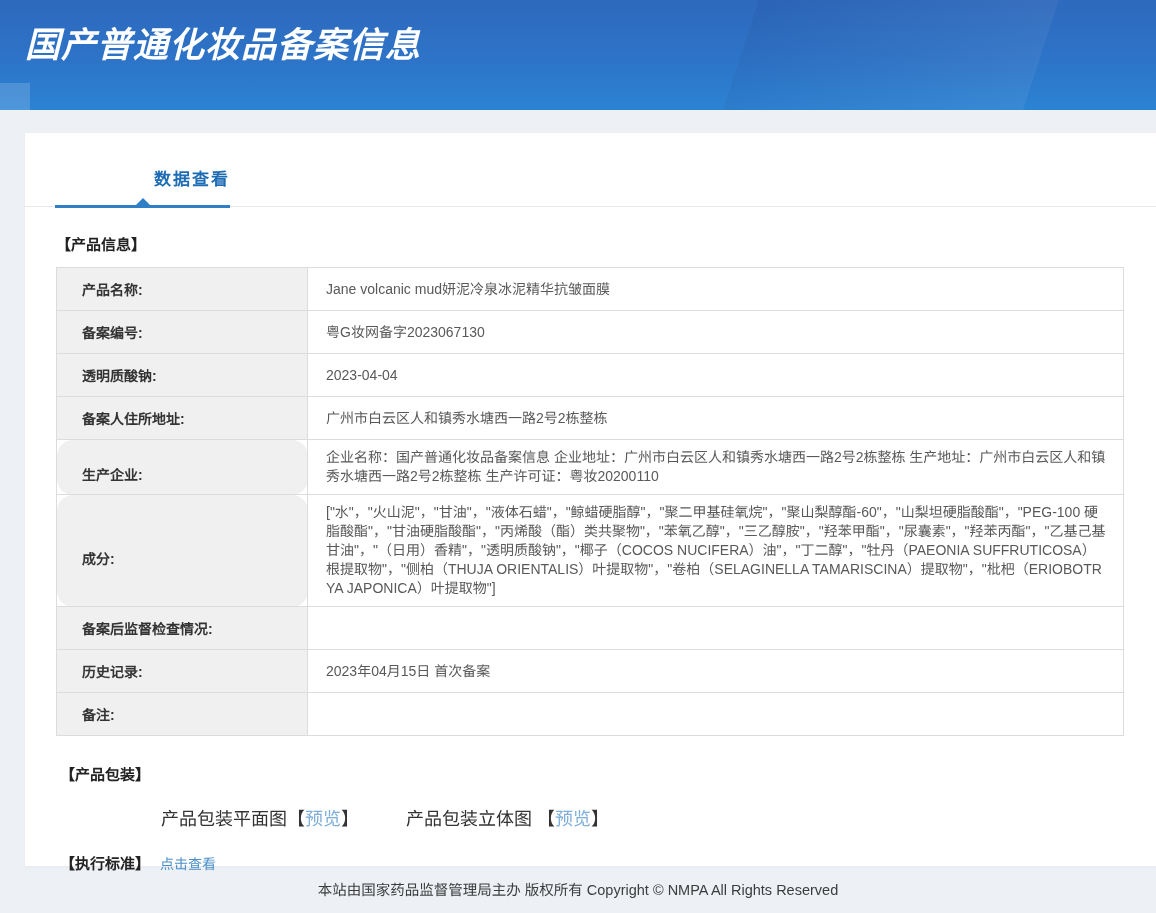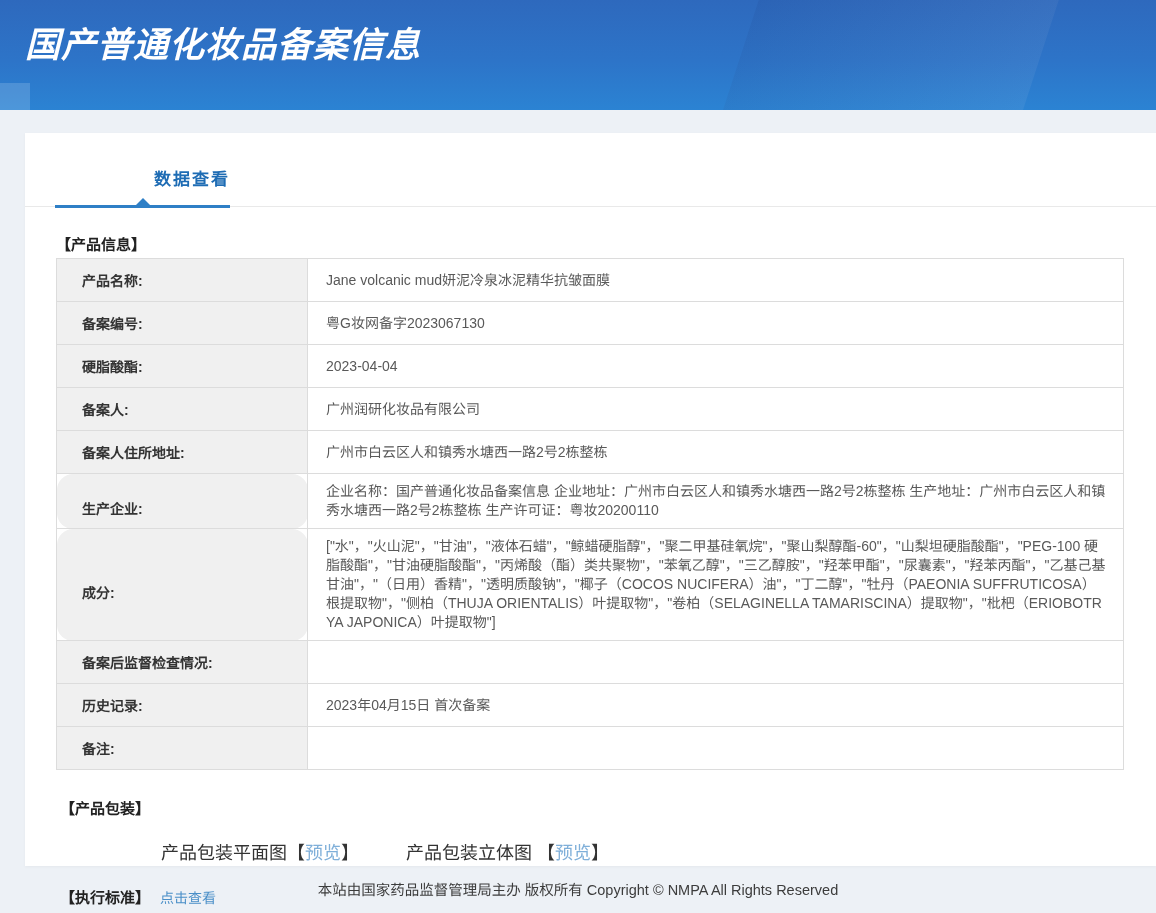--- a/index.html
+++ b/index.html
@@ -72,21 +72,21 @@
     border-left:7px solid transparent;
     border-right:7px solid transparent;
     border-bottom:7px solid #2e7fc6;
   }
   
   .content { padding:26px 0 0 31px; }
   .sec-title {
     font-size:15px;
     font-weight:bold;
     color:#222;
-    margin-bottom:4px;
+    margin-bottom:13px;
   }
   table.info {
     width:1068px;
     border-collapse:collapse;
     table-layout:fixed;
     font-size:14px;
   }
   table.info td {
     border:1px solid #dcdcdc;
     vertical-align:middle;
@@ -150,26 +150,22 @@
       <tbody>
         <tr>
           <td class="lbl">产品名称:</td>
           <td class="val">Jane volcanic mud妍泥冷泉冰泥精华抗皱面膜</td>
         </tr>
         <tr>
           <td class="lbl">备案编号:</td>
           <td class="val">粤G妆网备字2023067130</td>
         </tr>
         <tr>
-          <td class="lbl">硬脂酸酯:</td>
+          <td class="lbl">透明质酸钠:</td>
           <td class="val">2023-04-04</td>
-        </tr>
-        <tr>
-          <td class="lbl">备案人:</td>
-          <td class="val">广州润研化妆品有限公司</td>
         </tr>
         <tr>
           <td class="lbl">备案人住所地址:</td>
           <td class="val">广州市白云区人和镇秀水塘西一路2号2栋整栋</td>
         </tr>
         <tr class="tall">
           <td class="lbl">生产企业:</td>
           <td class="val">企业名称：国产普通化妆品备案信息 企业地址：广州市白云区人和镇秀水塘西一路2号2栋整栋 生产地址：广州市白云区人和镇秀水塘西一路2号2栋整栋 生产许可证：粤妆20200110</td>
         </tr>
         <tr class="tall">

